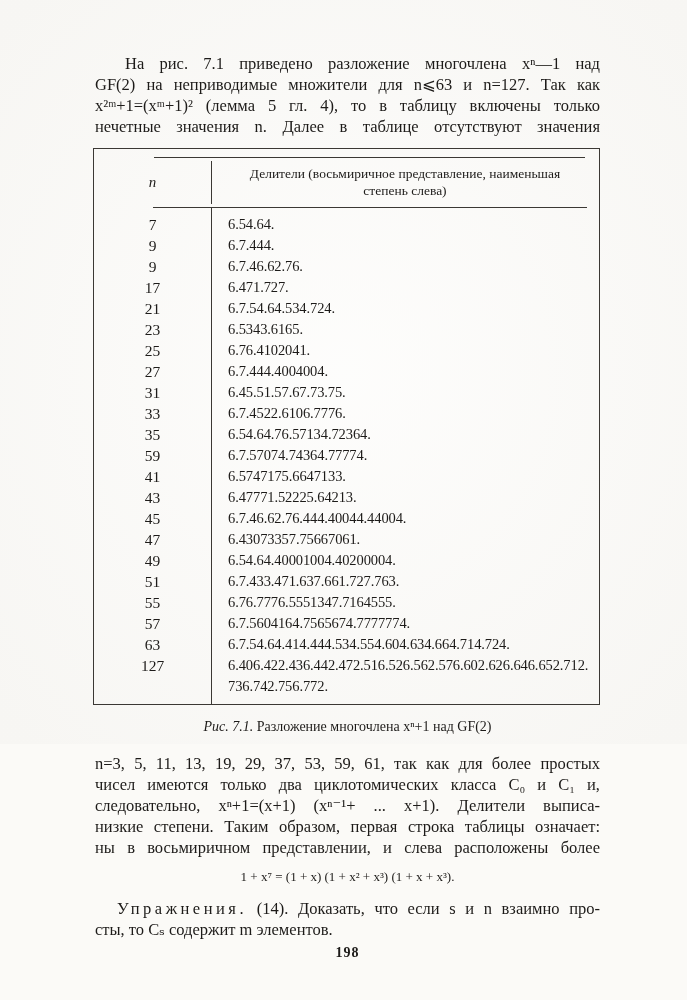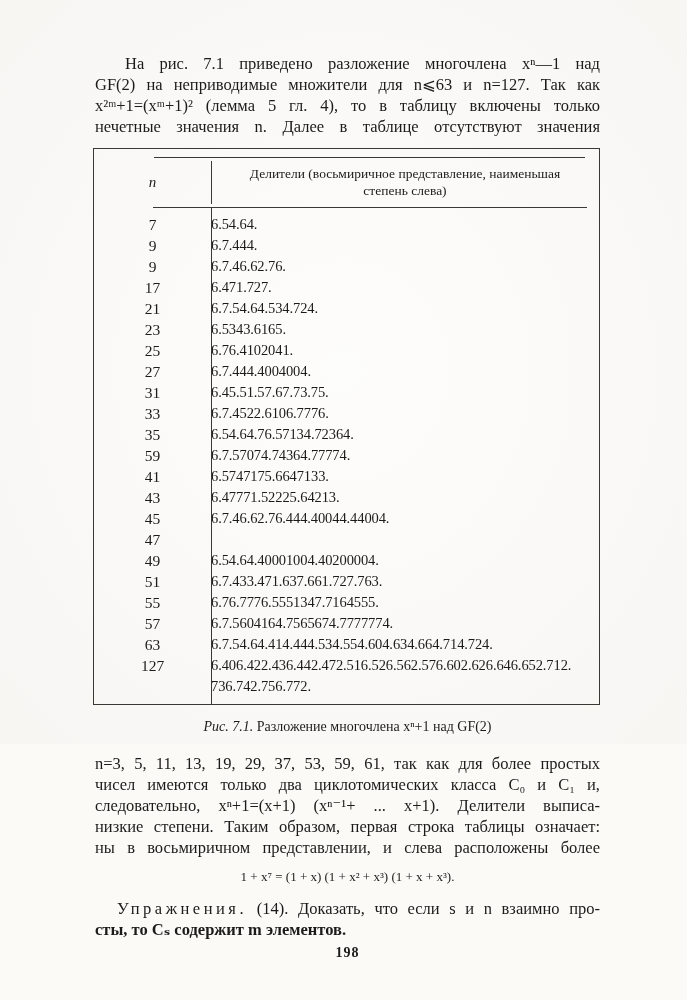--- a/index.html
+++ b/index.html
@@ -19,21 +19,21 @@
       radial-gradient(ellipse at 50% 50%, rgba(255,255,255,0.6), rgba(0,0,0,0.015) 95%),
       #fbfaf7;
   }
   
   .para{font-size:16.5px;line-height:21px;}
   .para .tline{
     text-align:justify;
     text-align-last:justify;
     white-space:normal;
   }
-  .para .tline.left{text-align-last:left;font-weight:bold;}
+  .para .tline.left{text-align-last:left;}
   .p-indent .tline:first-child{text-indent:30px;}
   .spaced{letter-spacing:3.5px;}
   
   .table-box{
     box-sizing:border-box;
     margin:11px 0 0 -2px;
     width:507px;
     border:1px solid #3b3834;
     padding-top:8px;
   }
@@ -60,21 +60,21 @@
   .tbody{position:relative;padding:6px 0 7px 0;}
   .tbody::before{
     content:'';position:absolute;left:117px;top:0;bottom:0;
     border-left:1px solid #3b3834;
   }
   .tr{display:flex;}
   .td-n{
     width:117px;text-align:center;
     font-size:15.5px;line-height:21px;
   }
-  .td-d{flex:1;}
+  .td-d{flex:1;padding-left:17px;}
   .td-d .dline{
     font-size:14.5px;line-height:21px;
     letter-spacing:-0.1px;
     white-space:nowrap;
   }
   
   .caption{
     margin-top:13px;
     text-align:center;
     font-size:14px;line-height:18px;
@@ -203,20 +203,23 @@
           </div>
         </div>
         <div class="tr">
           <div class="td-n">45</div>
           <div class="td-d">
             <div class="dline">6.7.46.62.76.444.40044.44004.</div>
           </div>
         </div>
         <div class="tr">
           <div class="td-n">47</div>
+          <div class="td-d">
+            <div class="dline">6.43073357.75667061.</div>
+          </div>
         </div>
         <div class="tr">
           <div class="td-n">49</div>
           <div class="td-d">
             <div class="dline">6.54.64.40001004.40200004.</div>
           </div>
         </div>
         <div class="tr">
           <div class="td-n">51</div>
           <div class="td-d">

